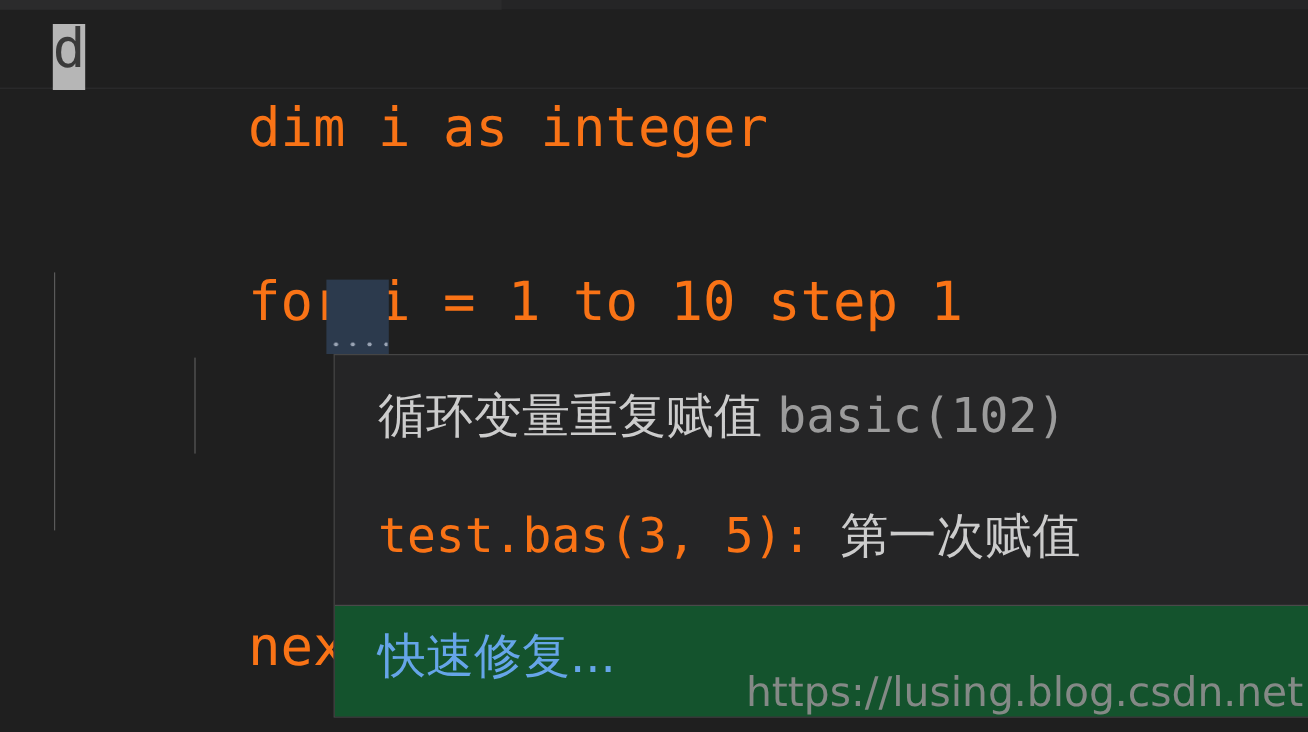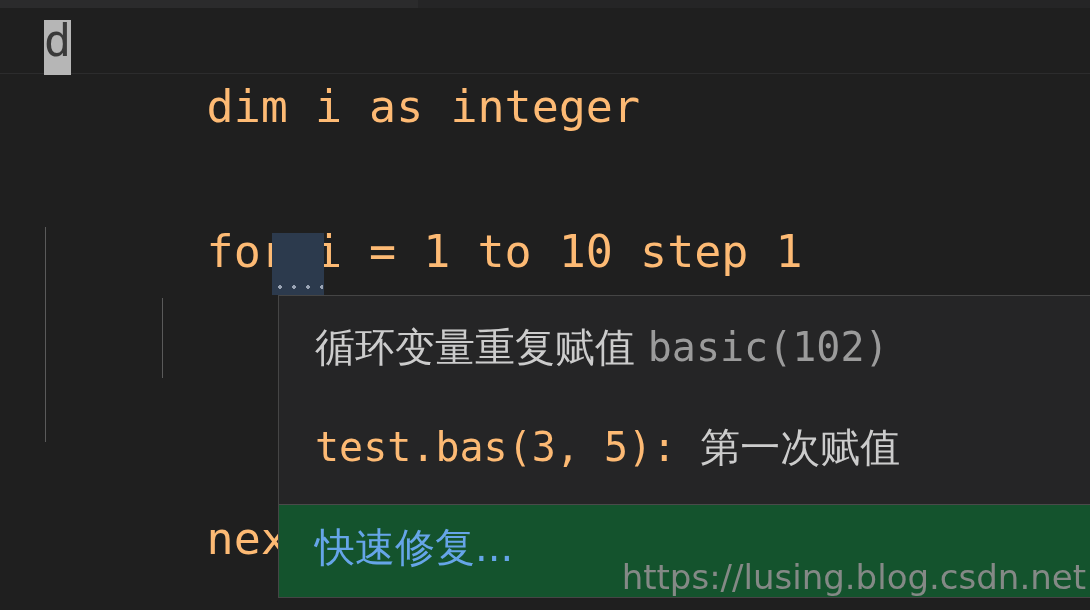--- a/index.html
+++ b/index.html
@@ -51,21 +51,21 @@
   
   .code-line {
     position: absolute;
     left: 0;
     width: 962px;
     height: 66px;
     line-height: 66px;
     white-space: pre;
     font-size: 45px;
     letter-spacing: 0px;
-    color: #fdba74;
+    color: #f97316;
   }
   .code-line .pad { padding-left: 44px; }
 
   
   .block-cursor {
     position: absolute;
     left: 44px;
     top: 12px;
     width: 27px;
     height: 55px;
@@ -145,21 +145,21 @@
     font-size: 40px;
   }
   .hover-row-2 {
     top: 123px;
     font-size: 40px;
     line-height: 56px;
     color: #cccccc;
     font-family: "DejaVu Sans", "Liberation Sans", sans-serif;
   }
   .hover-row-2 .loc {
-    color: #fdba74;
+    color: #f97316;
     font-family: "DejaVu Sans Mono", "Liberation Mono", monospace;
   }
   .hover-divider {
     position: absolute;
     left: 0;
     top: 208px;
     width: 100%;
     height: 1px;
     background: #4a4a4a;
   }

